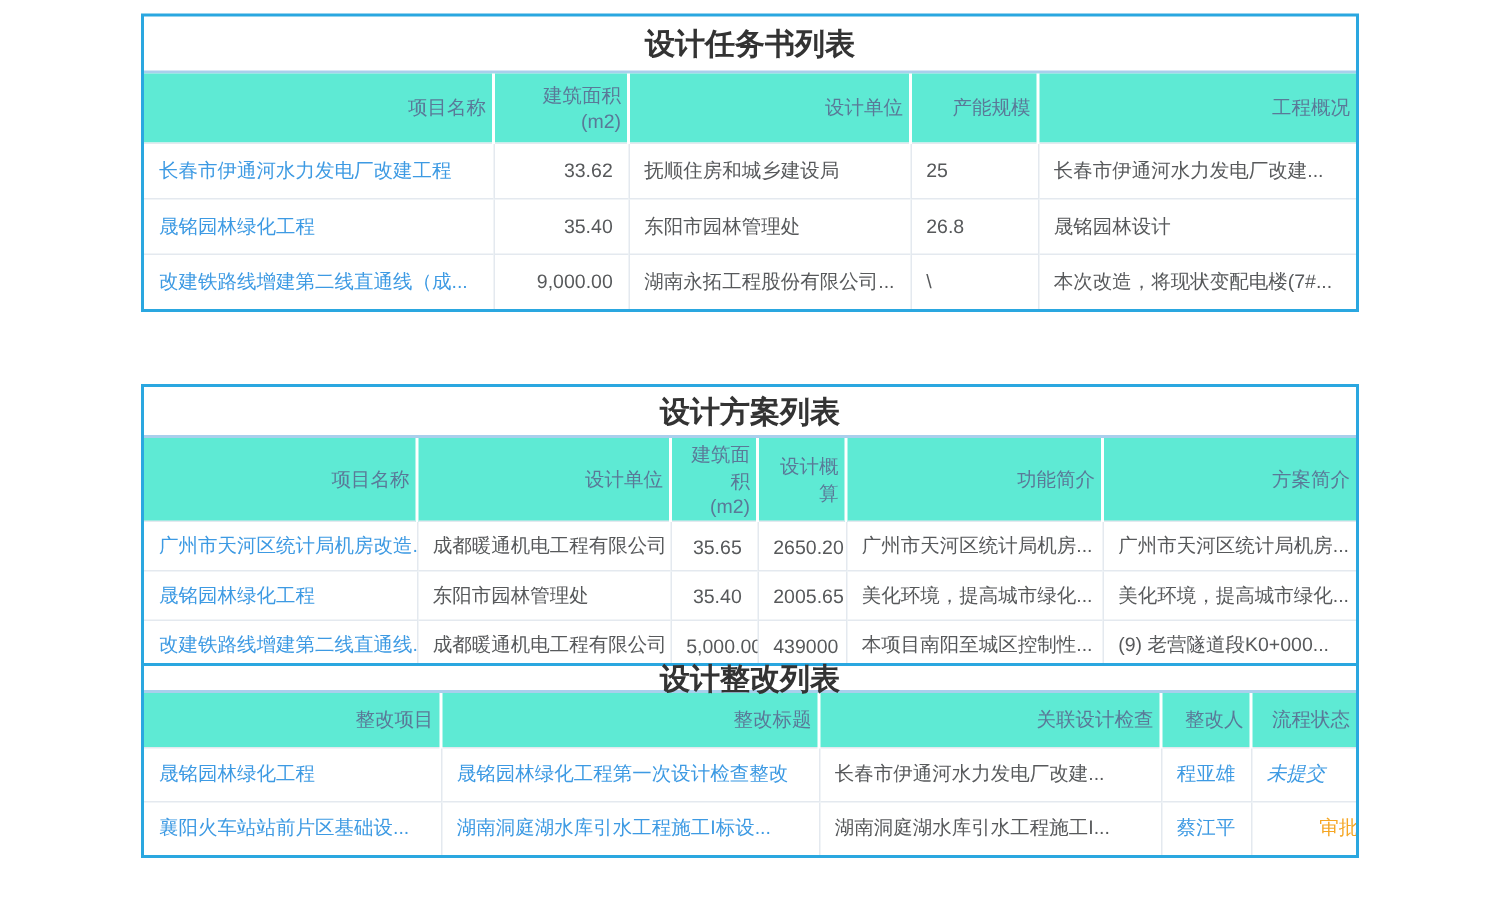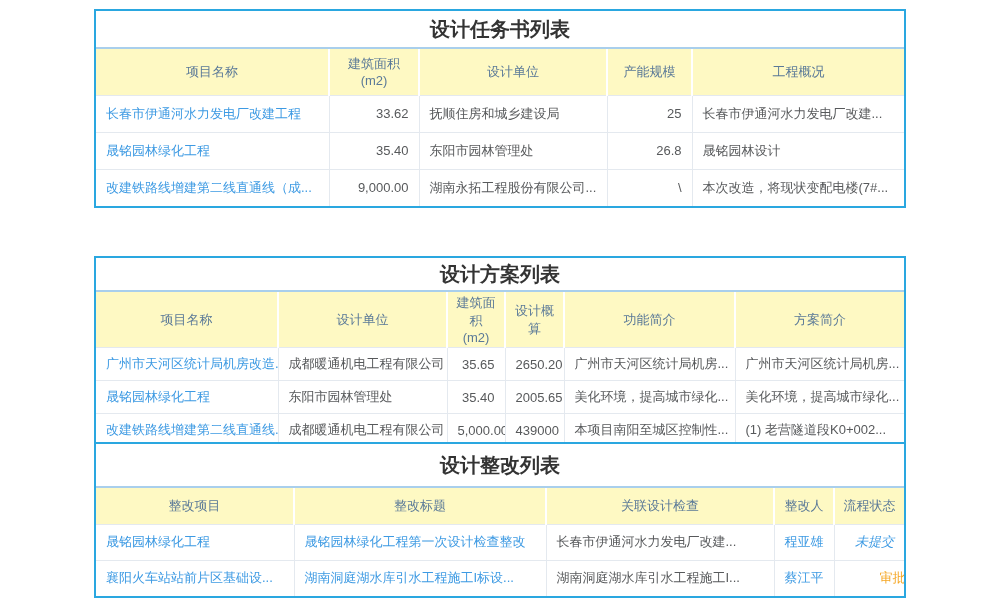--- a/index.html
+++ b/index.html
@@ -23,33 +23,33 @@
   .panel-title {
     text-align: center;
     font-size: 20px;
     font-weight: bold;
     color: #333333;
     border-bottom: 2px solid #a9cfec;
     display: flex; align-items: center; justify-content: center;
   }
   .panel-1 .panel-title { height: 38px; text-align: center; }
   .panel-2 .panel-title { height: 34px; text-align: center; }
-  .panel-3 .panel-title { height: 44px; }
+  .panel-3 .panel-title { height: 18px; }
 
   table {
     width: 100%;
     border-collapse: collapse;
     table-layout: fixed;
     font-size: 13px;
   }
   thead th {
-    background: #fef9c3;
+    background: #5eead4;
     color: #5a7998;
     font-weight: normal;
-    text-align: center;
+    text-align: right;
     vertical-align: middle;
     border-left: 2px solid #ffffff;
     white-space: pre-line;
     padding: 2px 4px;
   }
   thead th:first-child { border-left: none; }
   .panel-1 thead th { height: 46px; }
   .panel-2 thead th { height: 38px; }
   .panel-3 thead th { height: 36px; }
 
@@ -62,21 +62,21 @@
     white-space: nowrap;
     overflow: hidden;
   }
   tbody td:first-child { border-left: none; }
   .panel-1 tbody td { height: 37px; }
   .panel-2 tbody td { height: 33px; }
   .panel-3 tbody td { height: 36px; }
 
   .al { text-align: left; }
   .ar { text-align: right; }
-  .ac { text-align: right; }
+  .ac { text-align: left; }
   .link { color: #3d9ae3; cursor: pointer; }
   .st-blue { color: #3d9ae3; font-style: italic; }
   .st-orange { color: #f5a623; padding-left: 45px; }
 </style>
 </head>
 <body>
 
 <div class="panel panel-1">
   <div class="panel-title">设计任务书列表</div>
   <table>
@@ -161,21 +161,21 @@
         <td class="ar">2005.65</td>
         <td class="al">美化环境，提高城市绿化...</td>
         <td class="al">美化环境，提高城市绿化...</td>
       </tr>
       <tr>
         <td class="al link">改建铁路线增建第二线直通线...</td>
         <td class="al">成都暖通机电工程有限公司</td>
         <td class="ar">5,000.00</td>
         <td class="ar">439000</td>
         <td class="al">本项目南阳至城区控制性...</td>
-        <td class="al">(1) 老营隧道段K0+002...</td>
+        <td class="al">(9) 老营隧道段K0+000...</td>
       </tr>
     </tbody>
   </table>
 </div>
 
 <div class="panel panel-3">
   <div class="panel-title">设计整改列表</div>
   <table>
     <colgroup>
       <col style="width:198px">

